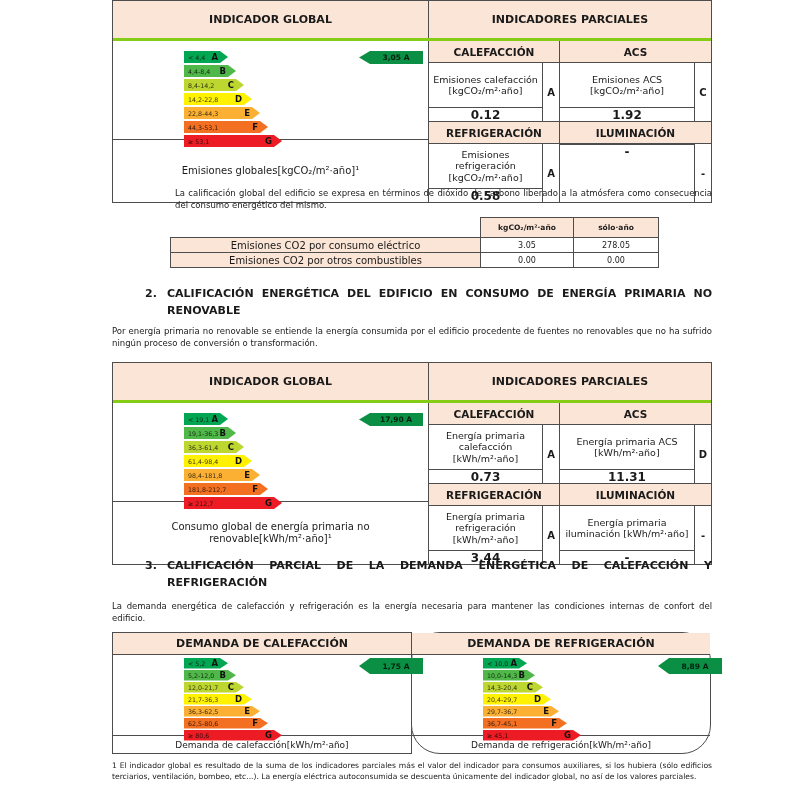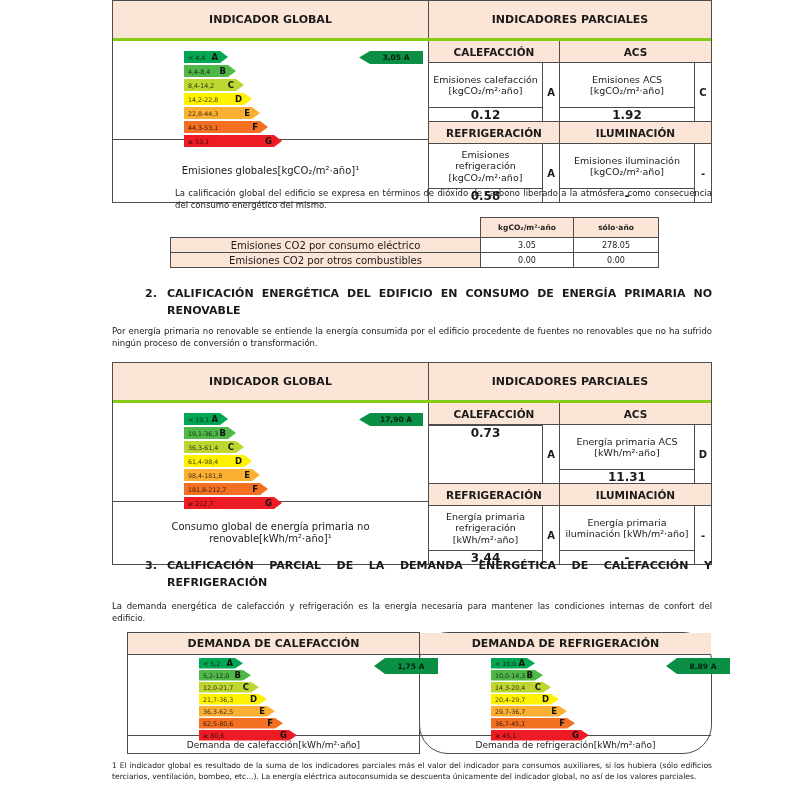--- a/index.html
+++ b/index.html
@@ -92,21 +92,21 @@
   .co2-unit {
     width:93px; height:20px; background:#fbe5d6; font-weight:bold; font-size:7.5px;
     text-align:center; vertical-align:middle;
   }
   .co2-unit2 { width:85px; }
   .co2-label { background:#fbe5d6; height:15px; text-align:center; vertical-align:middle; font-size:10px; }
   .co2-val { text-align:center; vertical-align:middle; font-size:8px; height:15px; }
 
   
   .demand-wrap { display:flex; width:600px; }
-  .demand-table { width:300px; border:1px solid #4d4d4d; background:#fff;margin-left:15px; }
+  .demand-table { width:300px; border:1px solid #4d4d4d; background:#fff; }
   .demand-table.right { margin-left:-1px;border-radius:29px; }
   .demand-head {
     height:22px; background:#fbe5d6; font-weight:bold; font-size:11px;
     display:flex; align-items:center; justify-content:center; border-bottom:1px solid #4d4d4d;
   }
   .demand-scale-cell { height:81px; border-bottom:1px solid #4d4d4d; padding:3px 0 0 71px; }
   .demand-caption {
     height:17px; display:flex; align-items:center; justify-content:center; font-size:9px;
   }
 </style>
@@ -185,21 +185,20 @@
         <div class="quad-row last">
           <div class="quad quad-1">
             <div class="quad-main">
               <div class="quad-label">Emisiones refrigeración [kgCO₂/m²·año]</div>
               <div class="quad-value">0.58</div>
             </div>
             <div class="quad-letter">A</div>
           </div>
           <div class="quad quad-2">
             <div class="quad-main">
-              <div class="quad-label">Emisiones iluminación [kgCO₂/m²·año]</div>
               <div class="quad-value">-</div>
             </div>
             <div class="quad-letter">-</div>
           </div>
         </div>
       </div>
     </div>
   </div>
 
   <div class="abs note" style="left:175px; top:188px; width:537px;">La calificación global del edificio se expresa en términos de dióxido de carbono liberado a la atmósfera como consecuencia del consumo energético del mismo.</div>
@@ -273,20 +272,21 @@
         <div class="global-label-cell">Consumo global de energía primaria no renovable[kWh/m²·año]¹</div>
       </div>
       <div class="ind-right">
         <div class="subhead-row">
           <div class="subhead sh-1">CALEFACCIÓN</div>
           <div class="subhead sh-2">ACS</div>
         </div>
         <div class="quad-row">
           <div class="quad quad-1">
             <div class="quad-main">
+              <div class="quad-label">Energía primaria calefacción [kWh/m²·año]</div>
               <div class="quad-value">0.73</div>
             </div>
             <div class="quad-letter">A</div>
           </div>
           <div class="quad quad-2">
             <div class="quad-main">
               <div class="quad-label">Energía primaria ACS [kWh/m²·año]</div>
               <div class="quad-value">11.31</div>
             </div>
             <div class="quad-letter">D</div>

